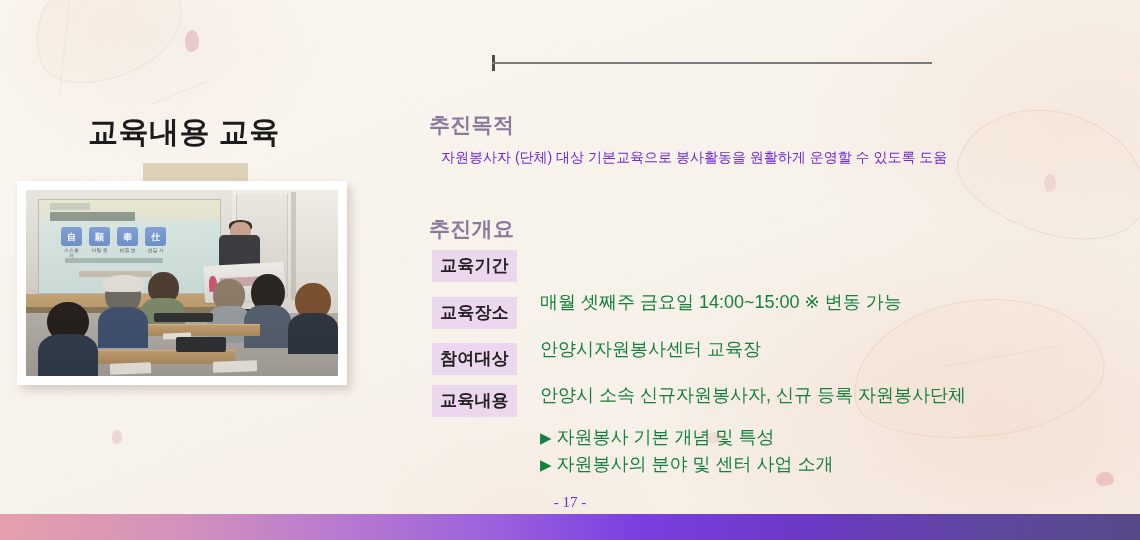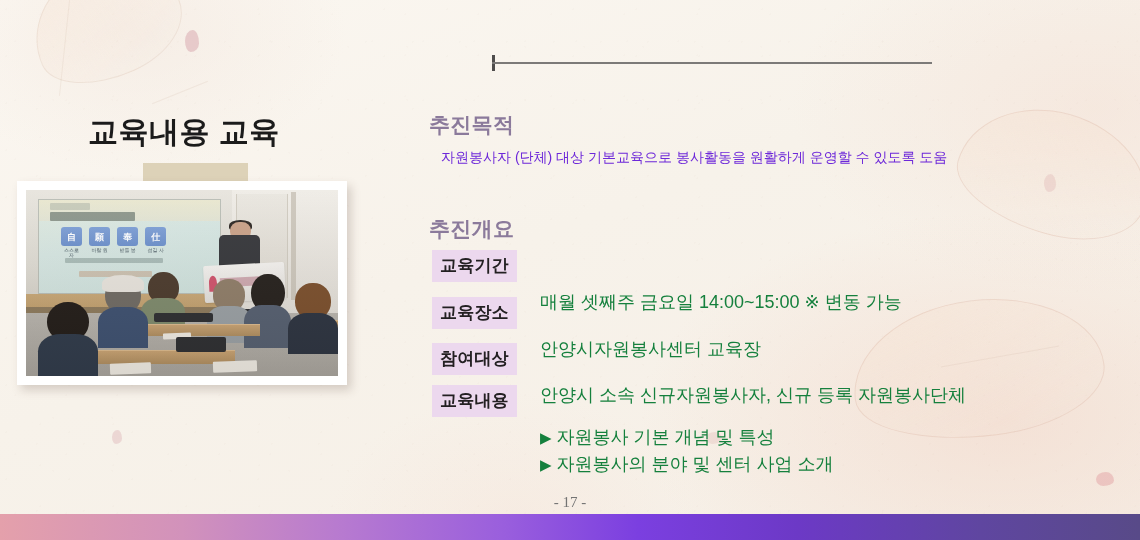--- a/index.html
+++ b/index.html
@@ -353,21 +353,21 @@
   .r4 .val { white-space: normal; width: 560px; }
   .bullet-line { display: block; }
   .bullet-line .tri { display:inline-block; margin-right:5px; font-size:15px; }
 
   .page-num {
     position: absolute;
     left: 0; right: 0;
     top: 494px;
     text-align: center;
     font-size: 15px;
-    color: #737373;
+    color: #6d28d9;
     font-family: "Liberation Serif", serif;
   }
   .footer-bar {
     position: absolute;
     left: 0; right: 0; bottom: 0;
     height: 26px;
     background: linear-gradient(90deg,
       #e4a0ab 0%,
       #d292bb 16%,
       #b77ad0 30%,

